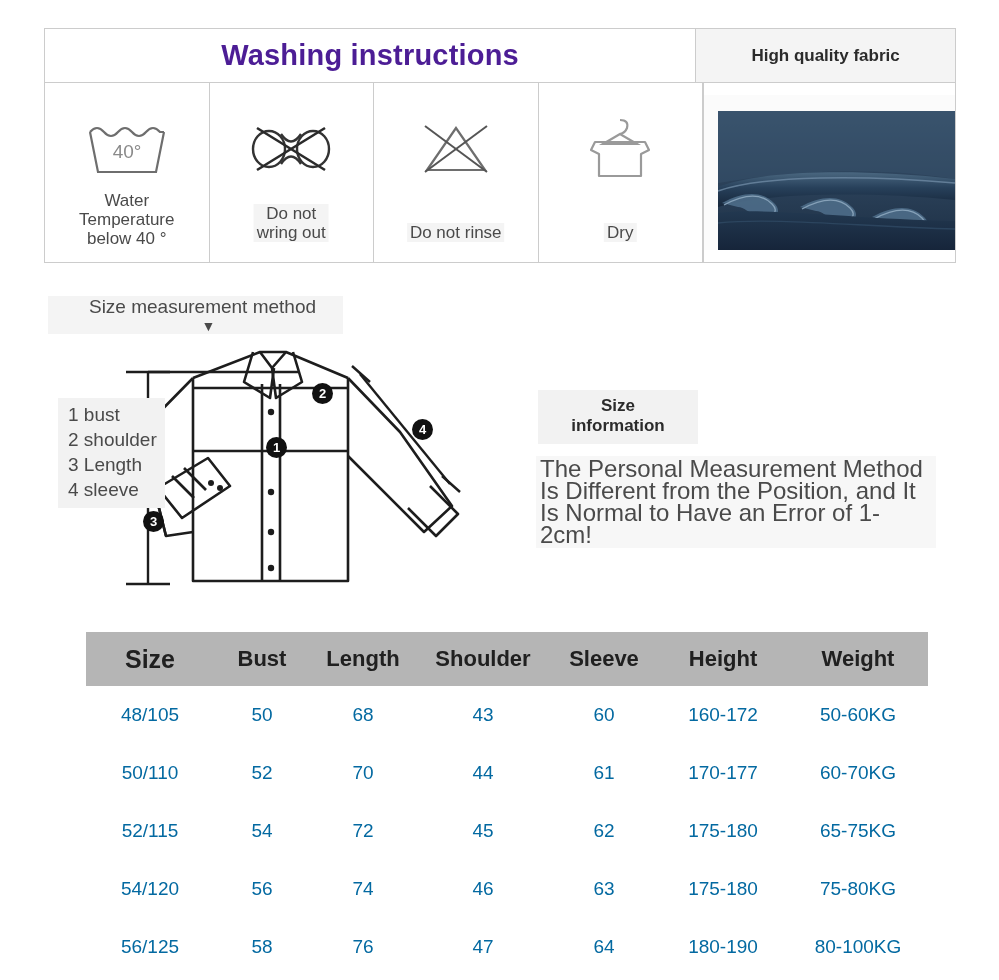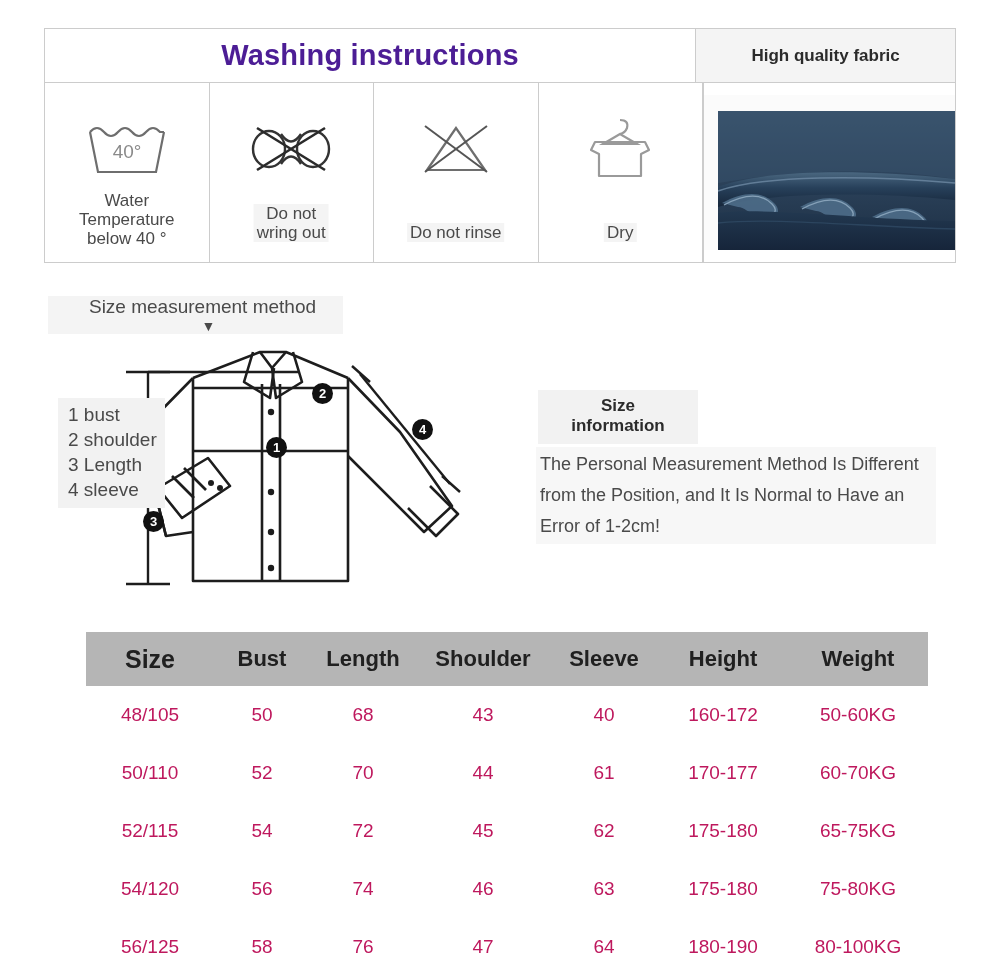--- a/index.html
+++ b/index.html
@@ -200,25 +200,25 @@
     padding: 6px 10px 8px;
     box-sizing: border-box;
     text-align: center;
     font-size: 17px;
     font-weight: bold;
     line-height: 20px;
     color: #2b2b2b;
     margin-left: 2px;
   }
   #size-info-body {
-    margin-top: 3px;
+    margin-top: 12px;
     background: #f7f7f7;
     padding: 2px 4px;
-    font-size: 18px;
-    line-height: 31px;
+    font-size: 24px;
+    line-height: 22px;
     color: #4a4a4a;
     width: 400px;
     box-sizing: border-box;
   }
 
   
   #size-table {
     position: absolute;
     left: 86px;
     top: 632px;
@@ -232,21 +232,21 @@
     color: #202020;
     height: 54px;
     text-align: center;
     padding: 0;
   }
   #size-table th.col-size { font-size: 25px; }
   #size-table td {
     height: 58px;
     text-align: center;
     font-size: 19px;
-    color: #be185d;
+    color: #0369a1;
     padding: 0;
     background: #ffffff;
   }
 </style>
 </head>
 <body>
 
 <div id="wash-block">
 
   <div id="wash-top-row">
@@ -451,21 +451,21 @@
       <th style="width:130px">Height</th>
       <th style="width:140px">Weight</th>
     </tr>
   </thead>
   <tbody id="size-chart-body">
       <tr>
         <td>48/105</td>
         <td>50</td>
         <td>68</td>
         <td>43</td>
-        <td>40</td>
+        <td>60</td>
         <td>160-172</td>
         <td>50-60KG</td>
       </tr>
       <tr>
         <td>50/110</td>
         <td>52</td>
         <td>70</td>
         <td>44</td>
         <td>61</td>
         <td>170-177</td>

